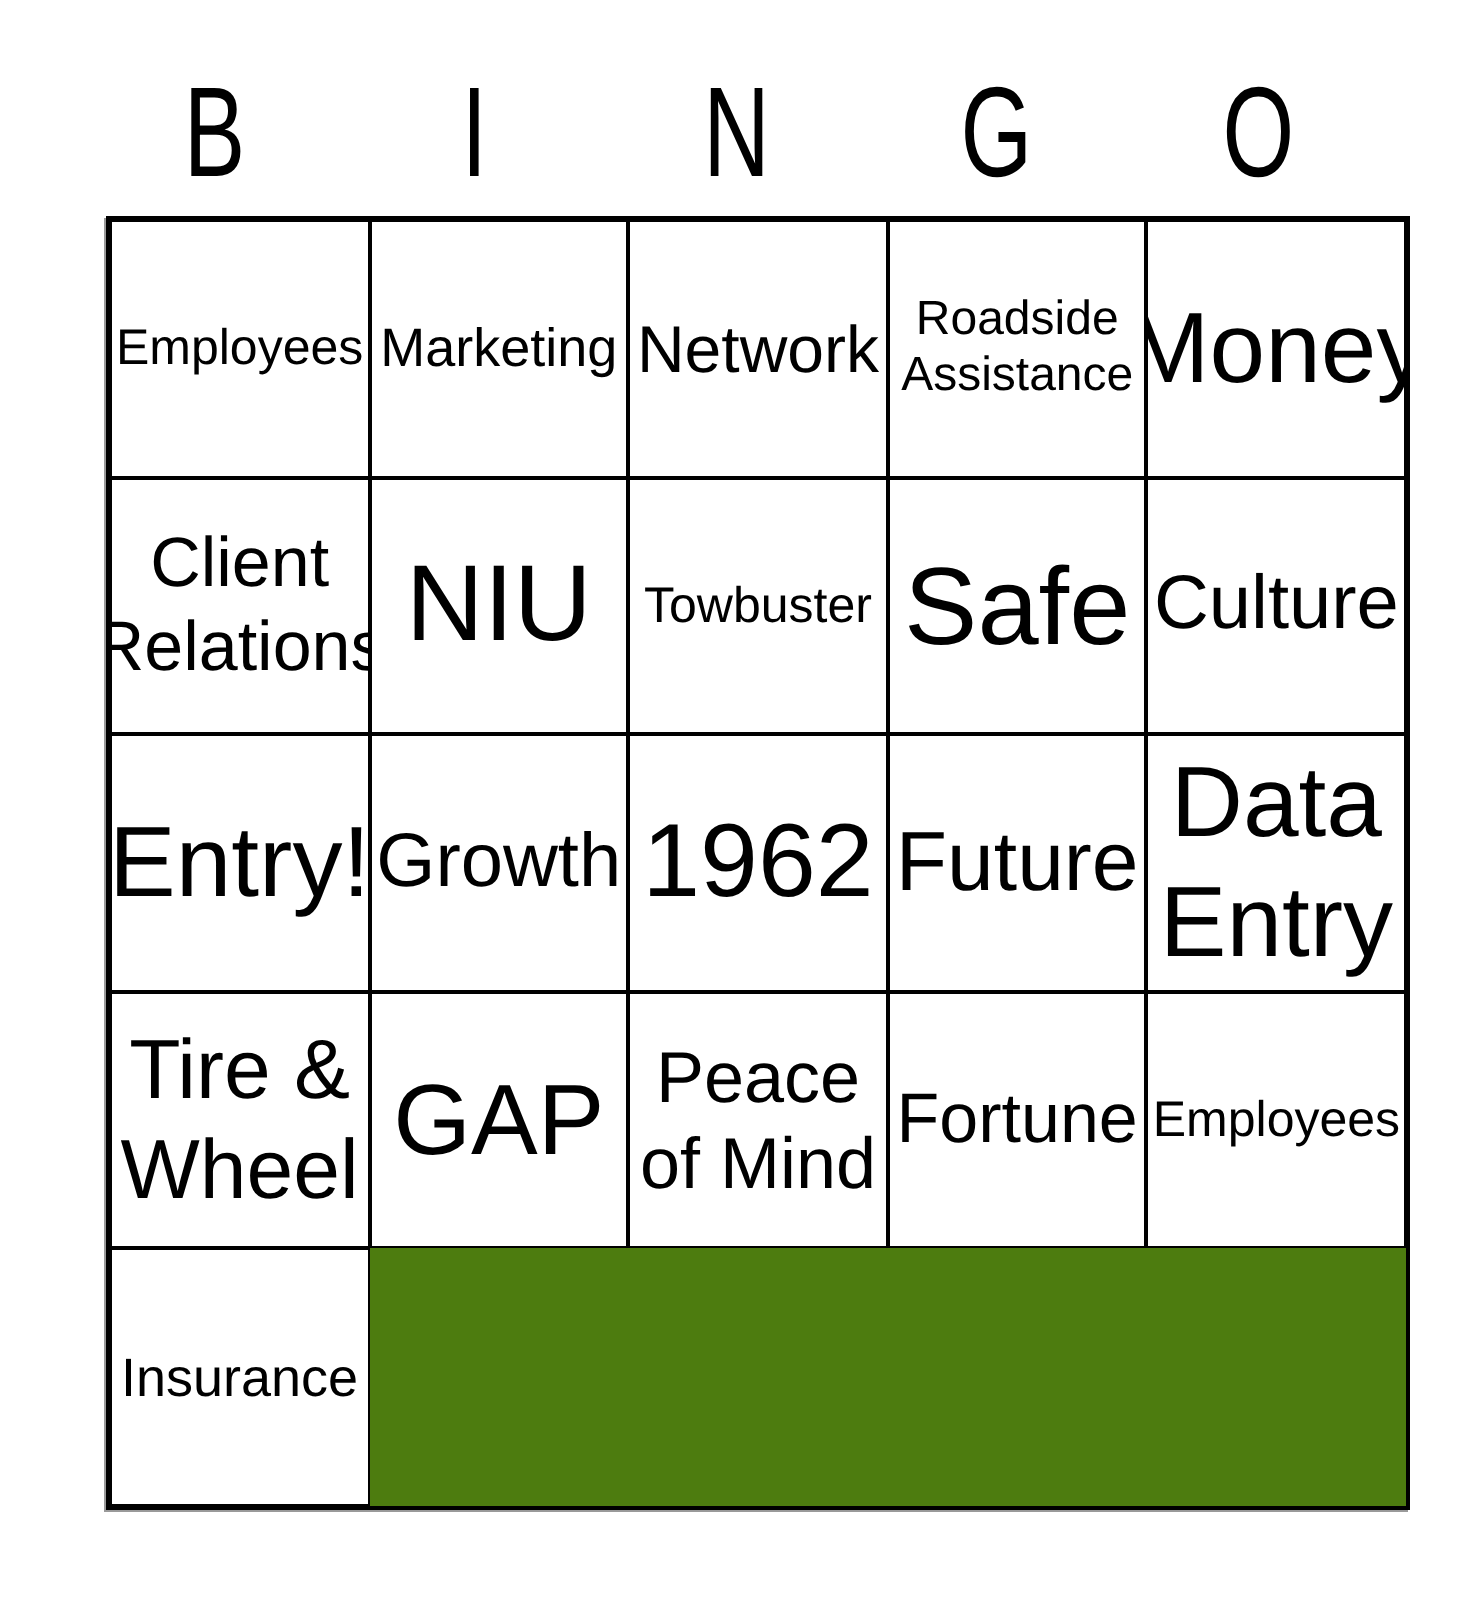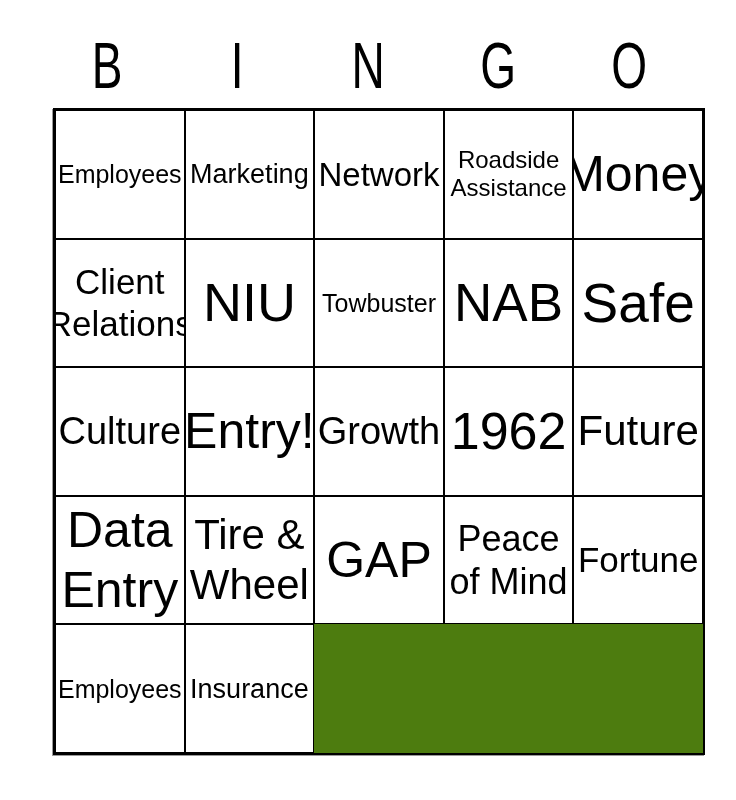--- a/index.html
+++ b/index.html
@@ -104,23 +104,20 @@
     <div class="cell">
         <span class="cell-text" style="font-size:35px">Client
 Relations</span>
       </div>
     <div class="cell">
         <span class="cell-text" style="font-size:54px">NIU</span>
       </div>
     <div class="cell">
         <span class="cell-text" style="font-size:25px">Towbuster</span>
       </div>
-    <div class="cell">
-        <span class="cell-text" style="font-size:53px">NAB</span>
-      </div>
 
     <div class="cell">
         <span class="cell-text" style="font-size:55px">Safe</span>
       </div>
     <div class="cell">
         <span class="cell-text" style="font-size:38px">Culture</span>
       </div>
     <div class="cell">
         <span class="cell-text" style="font-size:50px">Entry!</span>
       </div>

